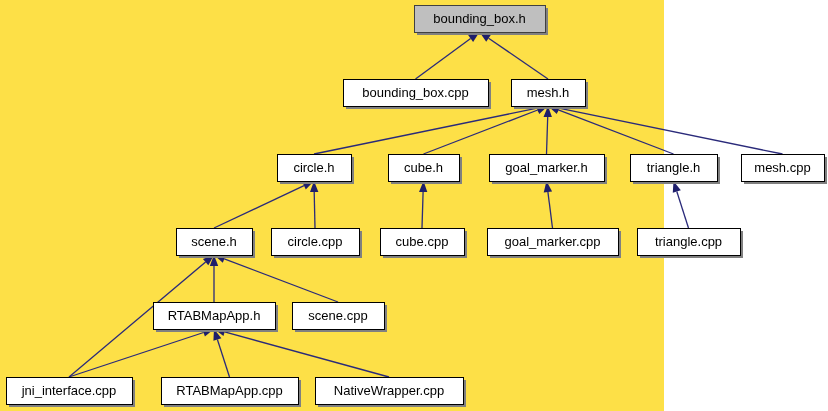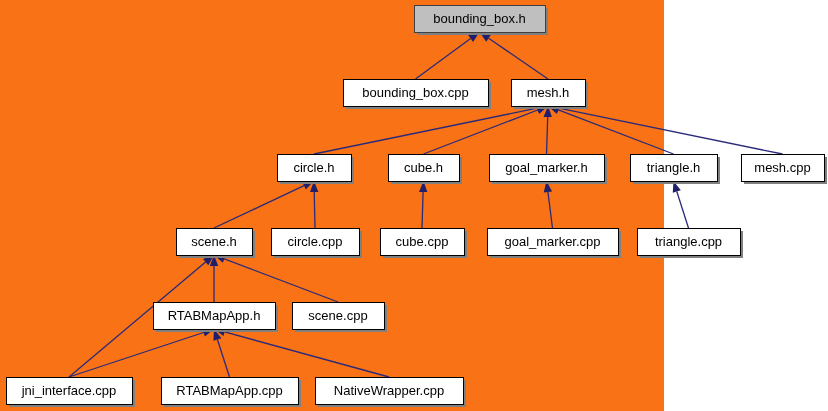--- a/index.html
+++ b/index.html
@@ -10,21 +10,21 @@
   body {
     width: 828px;
     height: 411px;
     font-family: "Liberation Sans", sans-serif;
     overflow: hidden;
   }
   #graph-root {
     position: relative;
     width: 664px;
     height: 411px;
-    background: #f97316;
+    background: #fde047;
   }
   svg#dep-graph {
     display: block;
     width: 828px;
     height: 411px;
   }
   .node-box {
     fill: #ffffff;
     stroke: #000000;
     stroke-width: 1;

